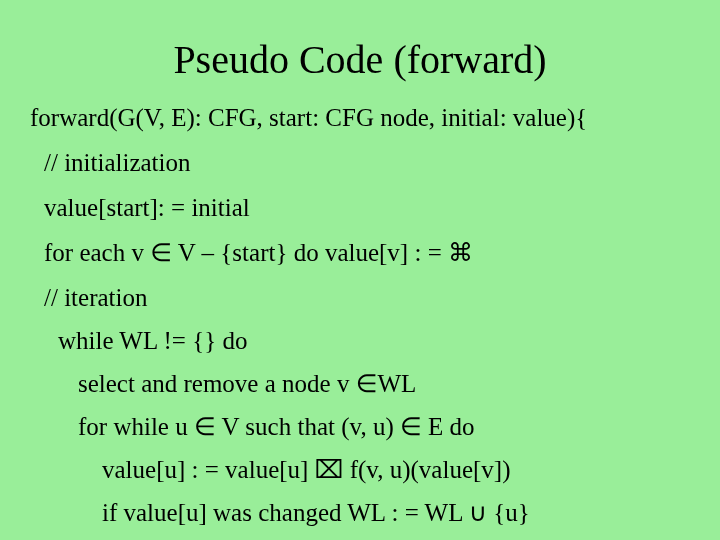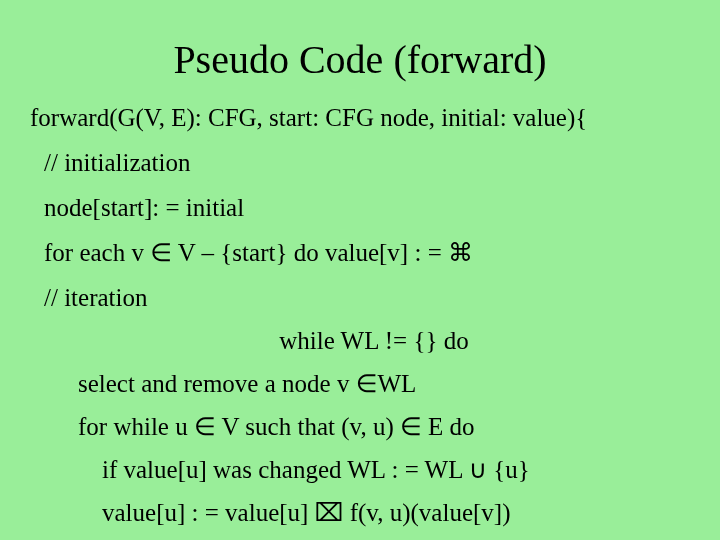--- a/index.html
+++ b/index.html
@@ -24,33 +24,33 @@
     margin: 8px 0 22px 0;
     font-weight: 400;
   }
   .line {
     font-size: 25px;
     line-height: 1.0;
     margin: 0 0 18px 0;
     white-space: pre;
   }
   .ind1 { padding-left: 14px; margin-top: 20px; }
-  .ind2 { padding-left: 28px; text-align: center; }
+  .ind2 { padding-left: 28px; }
   .ind3 { padding-left: 48px; }
   .ind4 { padding-left: 72px; }
 </style>
 </head>
 <body>
 
 <div class="slide">
   <h1 class="title">Pseudo Code (forward)</h1>
 
   <div class="line">forward(G(V, E): CFG, start: CFG node, initial: value){</div>
   <div class="line ind1">// initialization</div>
-  <div class="line ind1">node[start]: = initial</div>
+  <div class="line ind1">value[start]: = initial</div>
   <div class="line ind1">for each v ∈ V – {start} do value[v] : = ⌘</div>
   <div class="line ind1">// iteration</div>
   <div class="line ind2">while WL != {} do</div>
   <div class="line ind3">select and remove a node v ∈WL</div>
   <div class="line ind3">for while u ∈ V such that (v, u) ∈ E do</div>
+  <div class="line ind4">value[u] : = value[u] ⌧ f(v, u)(value[v])</div>
   <div class="line ind4">if value[u] was changed WL : = WL ∪ {u}</div>
-  <div class="line ind4">value[u] : = value[u] ⌧ f(v, u)(value[v])</div>
 </div>
 
 </body></html>

